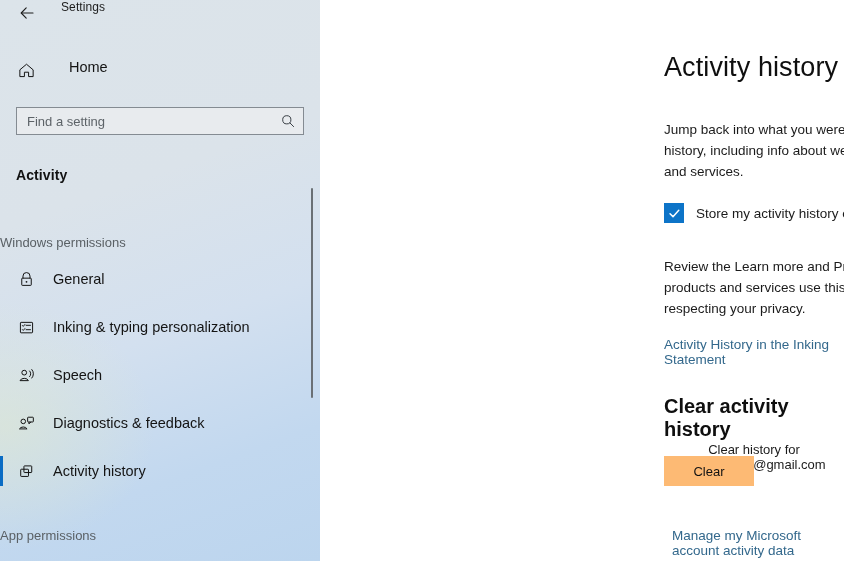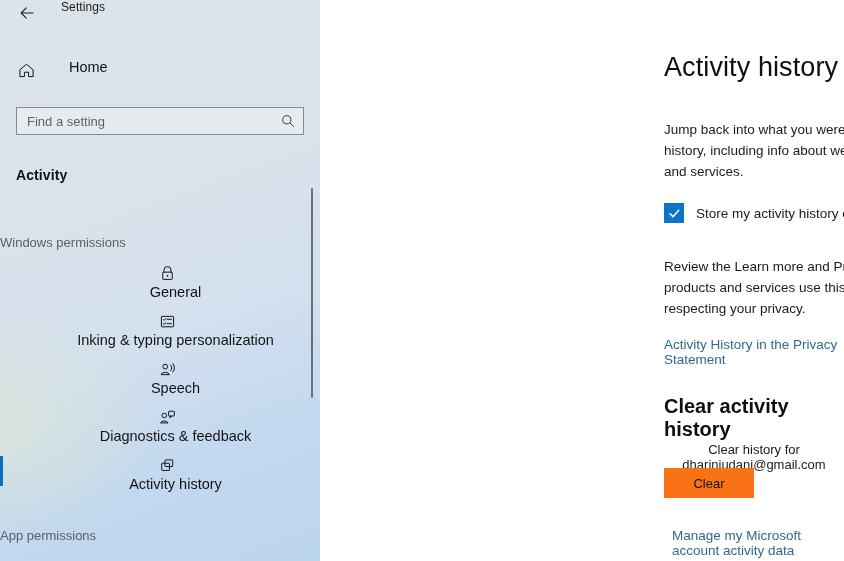--- a/index.html
+++ b/index.html
@@ -133,21 +133,20 @@
 
   .nav-list { margin-top: 12px; }
   .nav-item {
     position: relative;
     display: flex;
     align-items: center;
     height: 34px;
     margin-bottom: 14px;
     padding-left: 15px;
     cursor: pointer;
-    flex-direction: column;
   }
   .nav-item .ico {
     width: 22px;
     height: 22px;
     flex: 0 0 22px;
     display: flex;
     align-items: center;
     justify-content: center;
   }
   .nav-item .lbl {
@@ -264,24 +263,24 @@
     left: 344px;
     top: 442px;
     font-size: 13px;
     color: #1b1b1b;
     margin: 0;
     text-align: center;
   }
   .clear-btn {
     position: absolute;
     left: 344px;
-    top: 468px;
+    top: 456px;
     width: 90px;
     height: 30px;
-    background: #f97316;
+    background: #fdba74;
     border: none;
     font-family: "Liberation Sans", sans-serif;
     font-size: 13px;
     color: #121212;
     cursor: pointer;
     padding: 0;
   }
 </style>
 </head>
 <body>
@@ -402,21 +401,21 @@
       <span class="checkbox">
         <svg width="13" height="13" viewBox="0 0 14 14">
           <path d="M2.2 7.3 L5.4 10.4 L11.6 3.6" fill="none" stroke="#ffffff" stroke-width="1.6" stroke-linecap="round" stroke-linejoin="round"></path>
         </svg>
       </span>
       <span class="checkbox-label">Store my activity history on this device</span>
     </div>
 
     <p class="para para-review">Review the Learn more and Privacy Statement to find out how Microsoft products and services use this data to personalize experiences while respecting your privacy.</p>
 
-    <a class="link link-privacy" href="#">Activity History in the Privacy Statement</a>
+    <a class="link link-privacy" href="#">Activity History in the Inking Statement</a>
 
     <h2 class="section-head">Clear activity history</h2>
 
     <p class="clear-for">Clear history for dhariniudani@gmail.com</p>
 
     <button class="clear-btn">Clear</button>
 
     <a class="link link-manage" href="#">Manage my Microsoft account activity data</a>
 
   </div>

